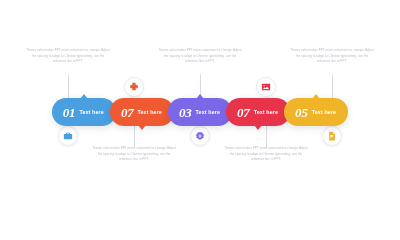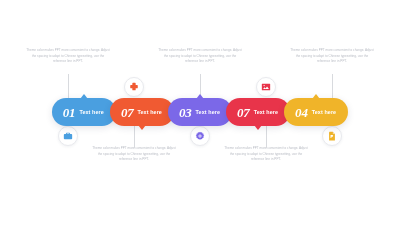--- a/index.html
+++ b/index.html
@@ -190,20 +190,20 @@
     <div class="pill-wrap">
       <div class="pill" style="background:#e8344a;">
         <span class="num">07</span>
         <span class="label">Text here</span>
         <span class="tail tail-down" style="border-top:5px solid #e8344a;"></span>
       </div>
     </div>
 
     <div class="pill-wrap">
       <div class="pill" style="background:#f0b429;">
-        <span class="num">04</span>
+        <span class="num">05</span>
         <span class="label">Text here</span>
         <span class="tail tail-up" style="border-bottom:5px solid #f0b429;"></span>
       </div>
     </div>
 
   </div>
 </div>
 
 </body></html>

